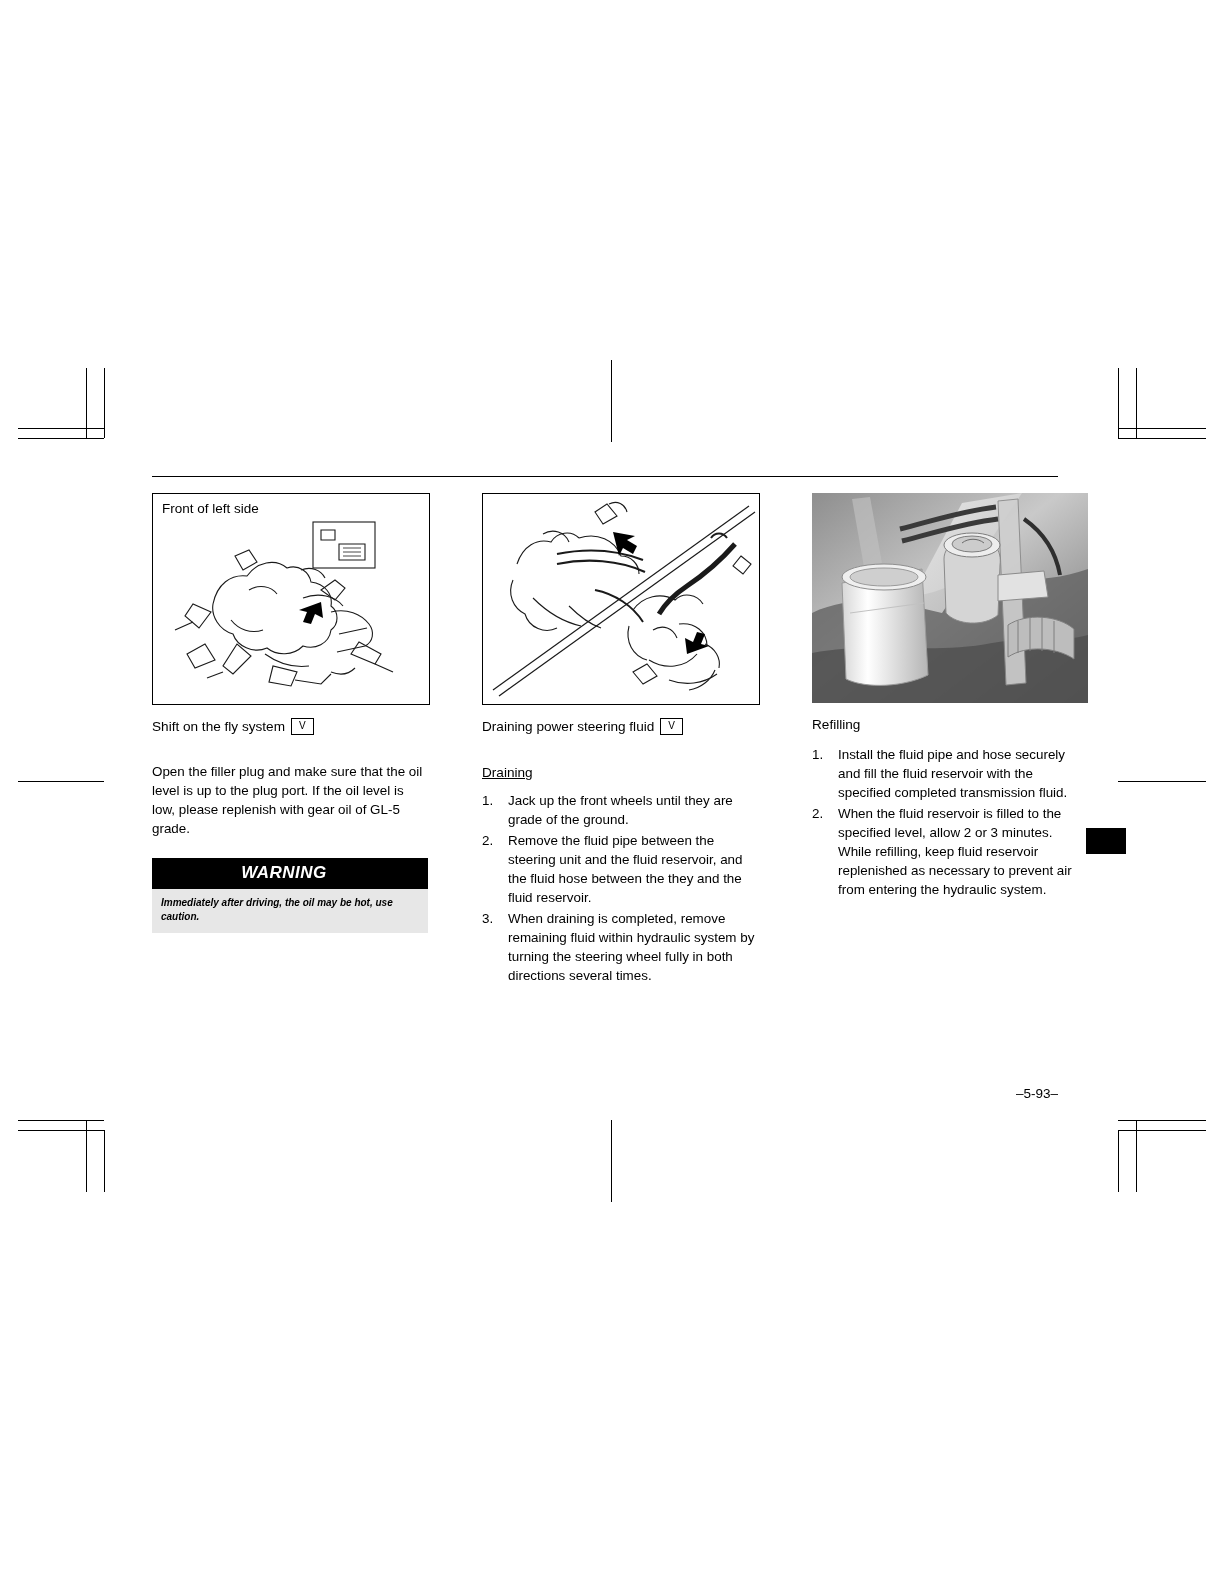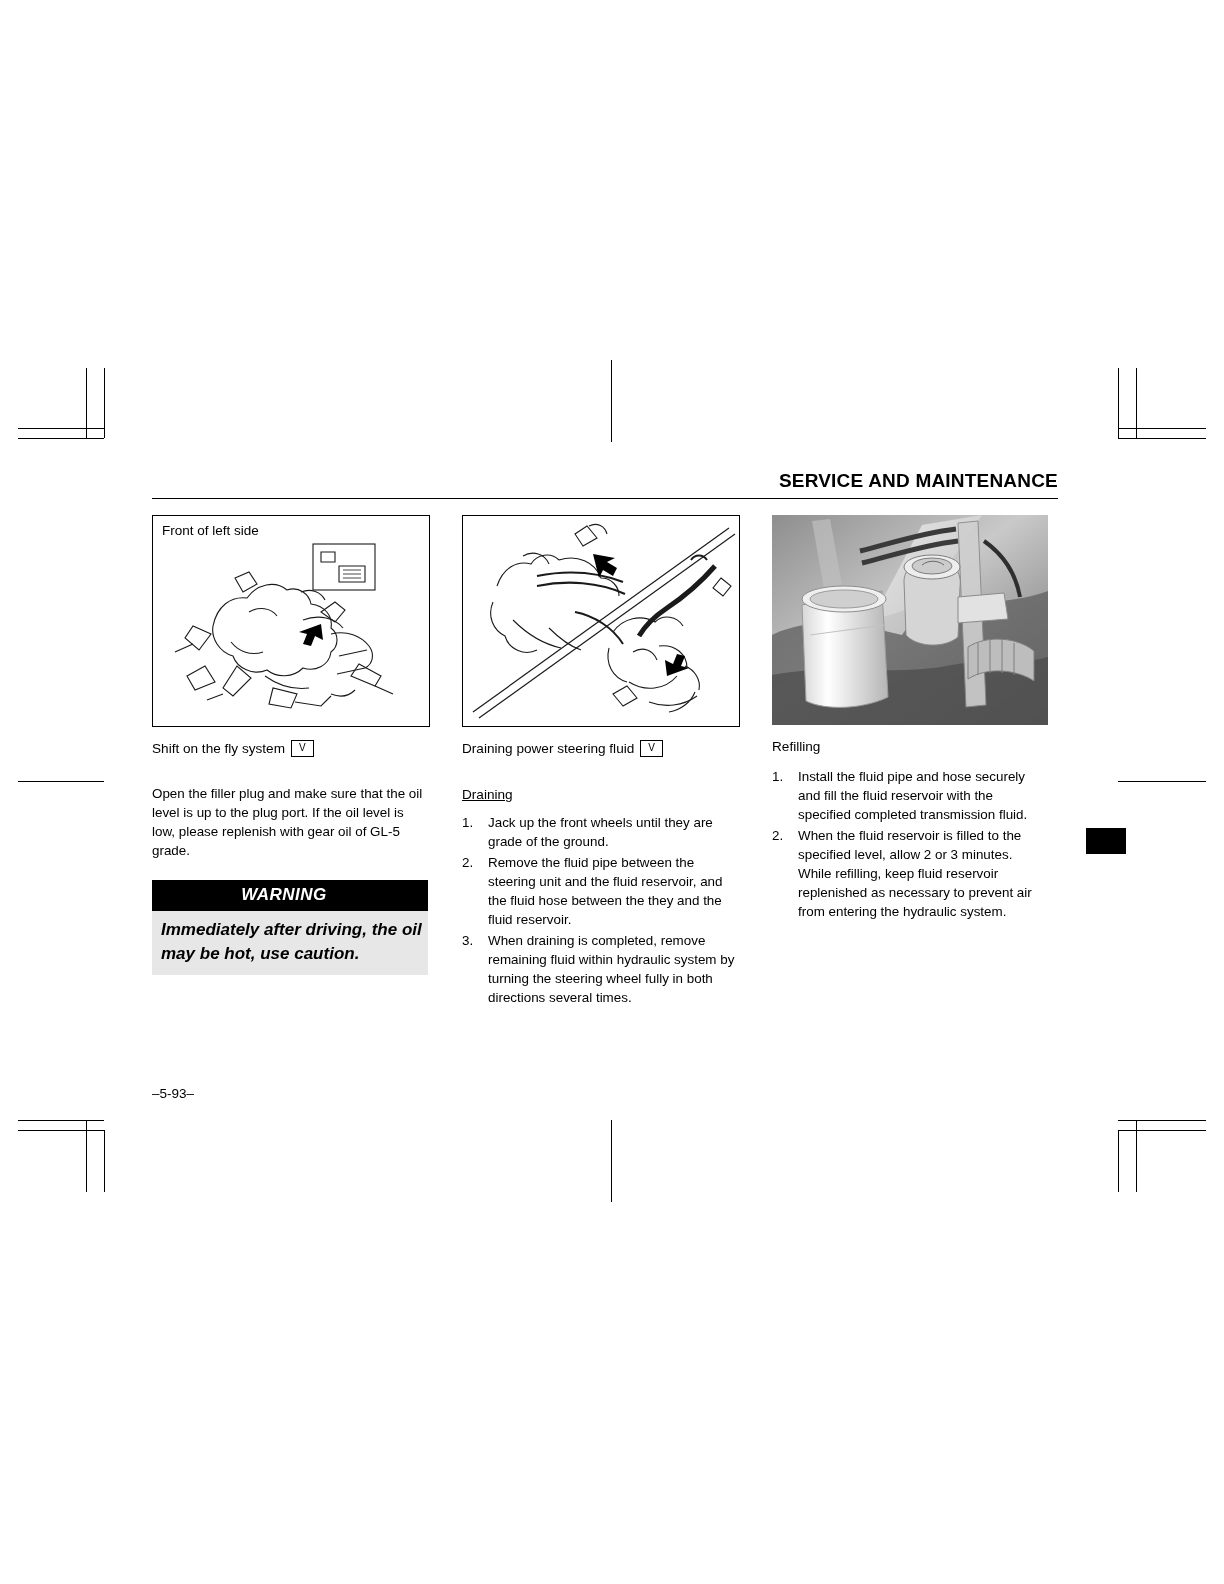--- a/index.html
+++ b/index.html
@@ -42,21 +42,21 @@
     padding-right: 0;
   }
   .header-rule {
     margin-top: 6px;
     border-top: 1.6px solid #000;
     width: 100%;
   }
 
   .columns {
     display: flex;
-    gap: 34px;
+    gap: 54px;
     margin-top: 16px;
   }
   .col {
     width: 276px;
     position: relative;
   }
 
   
   .figure {
     width: 276px;
@@ -139,31 +139,31 @@
     font-weight: bold;
     font-style: italic;
     font-size: 17px;
     letter-spacing: .5px;
     padding: 5px 12px 6px 0;
   }
   .warning-body {
     background: #e7e7e7;
     font-weight: bold;
     font-style: italic;
-    font-size: 17px;
+    font-size: 10px;
     line-height: 1.42;
     padding: 7px 3px 9px 9px;
   }
 
   .pagenum {
     position: absolute;
     left: 0;
     top: 616px;
     width: 906px;
-    text-align: left;
+    text-align: right;
     font-size: 13.5px;
   }
 
   
   .edge-tab {
     position: absolute;
     right: 98px;
     top: 828px;
     width: 40px;
     height: 26px;
@@ -198,21 +198,20 @@
 <div class="reg-v" style="left:611px; top:360px; height:82px;"></div>
 <div class="reg-v" style="left:611px; top:1120px; height:82px;"></div>
 
 <div class="crop-line" style="left:18px; top:781px; width:86px; height:1px;"></div>
 <div class="crop-line" style="left:1118px; top:781px; width:88px; height:1px;"></div>
 
 <div class="edge-tab"></div>
 
 <div class="page">
 
-  <div class="header-title">SERVICE AND MAINTENANCE</div>
   <div class="header-rule"></div>
 
   <div class="columns">
 
     <div class="col">
 
       <div class="figure">
         <div class="fig-caption-inner">Front of left side</div>
         <svg width="276" height="210" viewBox="0 0 276 210">
           <g fill="none" stroke="#1a1a1a" stroke-width="1.1">

